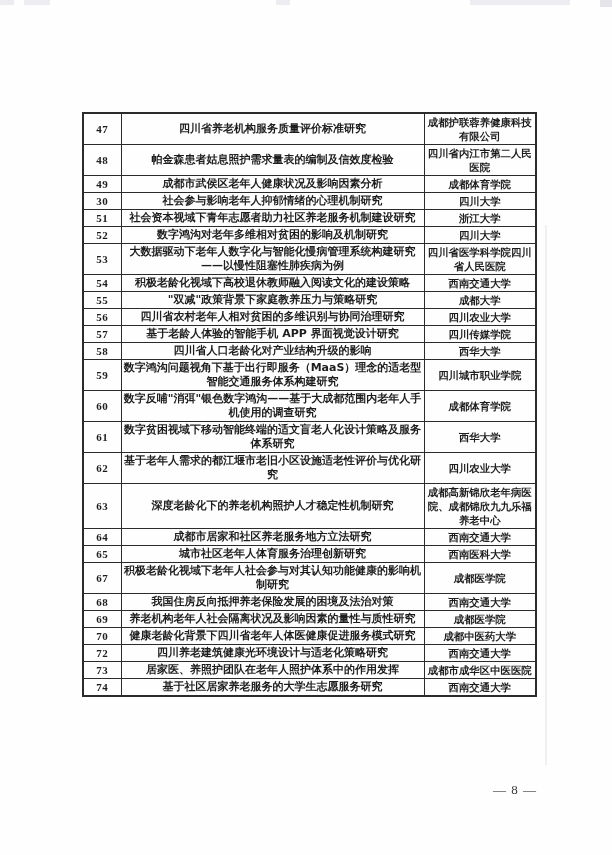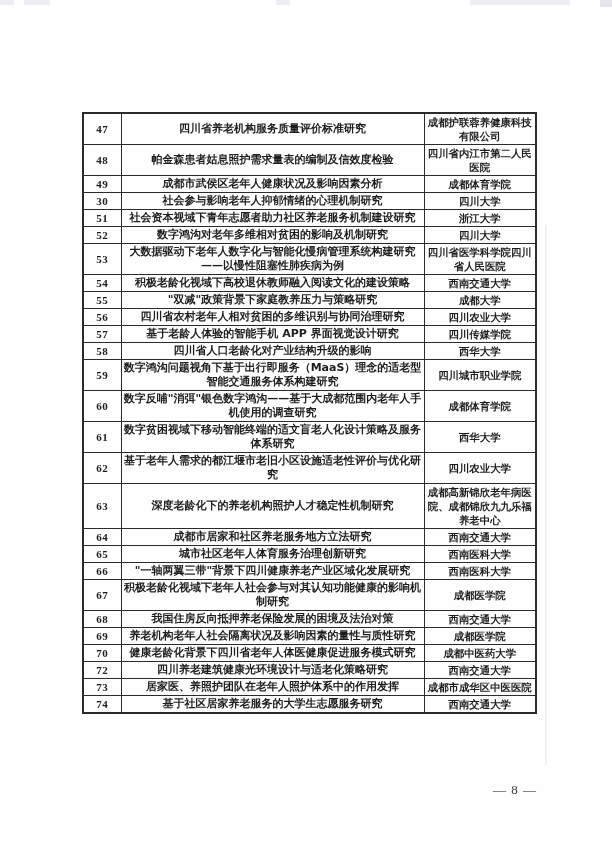--- a/index.html
+++ b/index.html
@@ -183,25 +183,20 @@
           <td class="cell-no">64</td>
           <td class="cell-title">成都市居家和社区养老服务地方立法研究</td>
           <td class="cell-inst">西南交通大学</td>
         </tr>
         <tr>
           <td class="cell-no">65</td>
           <td class="cell-title">城市社区老年人体育服务治理创新研究</td>
           <td class="cell-inst">西南医科大学</td>
         </tr>
         <tr>
-          <td class="cell-no">66</td>
-          <td class="cell-title">"一轴两翼三带"背景下四川健康养老产业区域化发展研究</td>
-          <td class="cell-inst">西南医科大学</td>
-        </tr>
-        <tr>
           <td class="cell-no">67</td>
           <td class="cell-title">积极老龄化视域下老年人社会参与对其认知功能健康的影响机制研究</td>
           <td class="cell-inst">成都医学院</td>
         </tr>
         <tr>
           <td class="cell-no">68</td>
           <td class="cell-title">我国住房反向抵押养老保险发展的困境及法治对策</td>
           <td class="cell-inst">西南交通大学</td>
         </tr>
         <tr>

